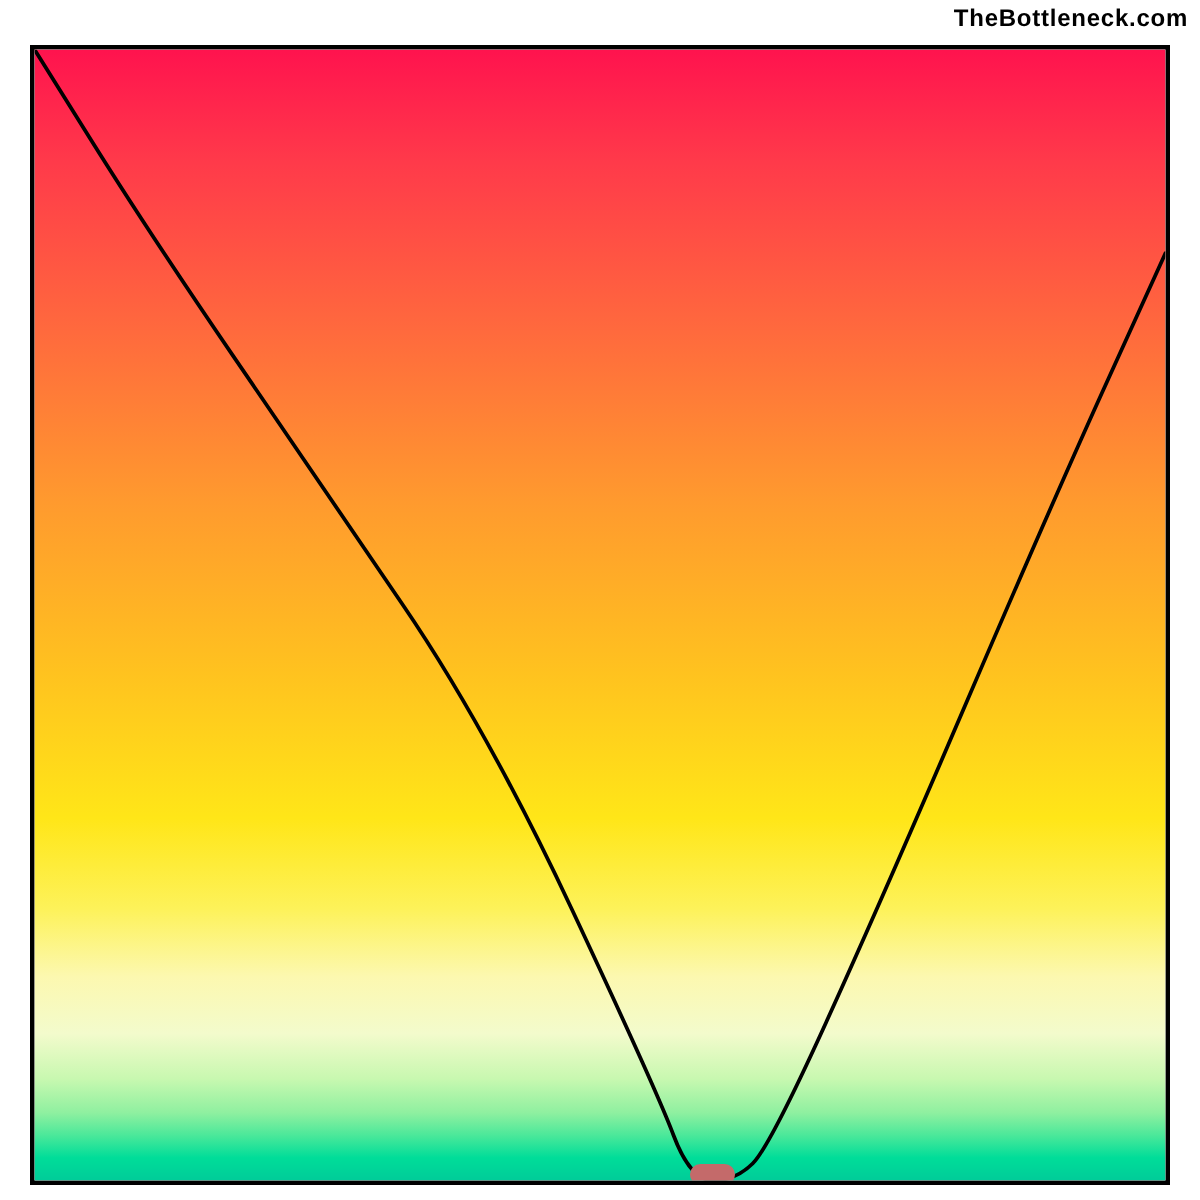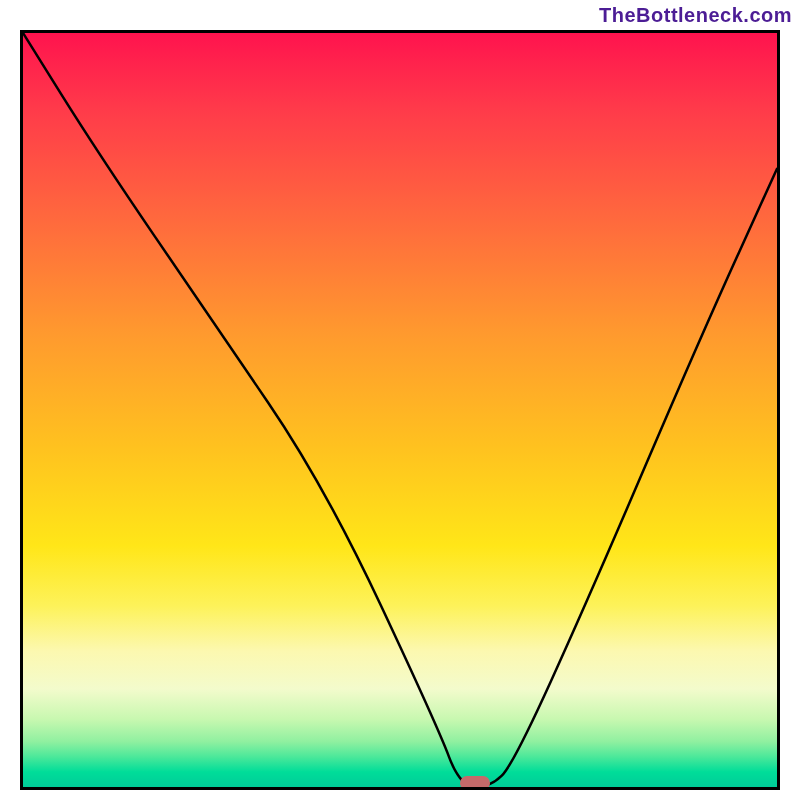--- a/index.html
+++ b/index.html
@@ -12,23 +12,23 @@
   }
   .container {
     position: relative;
     width: 800px;
     height: 800px;
   }
   .watermark {
     position: absolute;
     top: 4px;
     right: 8px;
-    font-size: 20px;
+    font-size: 16px;
     font-weight: bold;
-    color: #4c1d95;
+    color: #000000;
     letter-spacing: 0.5px;
     z-index: 10;
   }
   .plot-frame {
     position: absolute;
     left: 20px;
     top: 30px;
     width: 760px;
     height: 760px;
     border: 3px solid #000;

